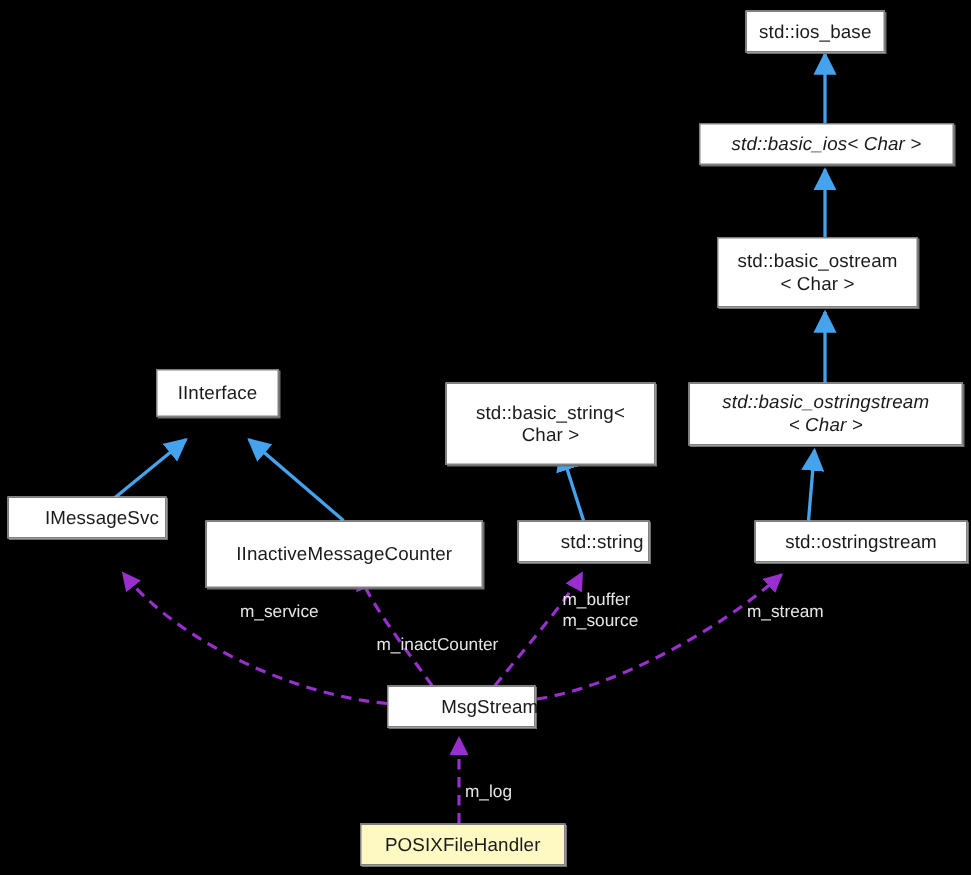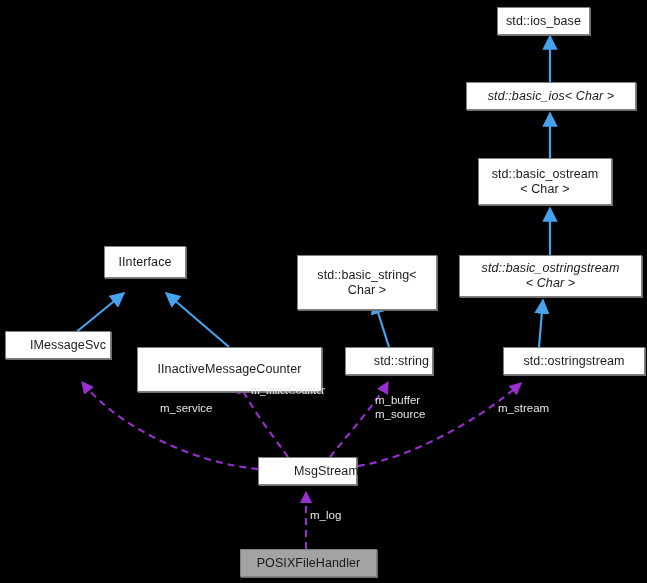--- a/index.html
+++ b/index.html
@@ -26,21 +26,21 @@
     align-items: center;
     justify-content: center;
     text-align: center;
     font-size: 12.5px;
     line-height: 15px;
     letter-spacing: 0.1px;
     white-space: pre;
     box-shadow: 1px 1px 0 0 #6f6f6f;
   }
   .uml-node.highlight {
-    background: #a3a3a3;
+    background: #fef9c3;
   }
   .edge-label {
     position: absolute;
     color: #e6e6e6;
     font-size: 11.5px;
     line-height: 13.5px;
     white-space: pre;
     font-family: "Liberation Sans", sans-serif;
   }
   #edge-layer {
@@ -108,22 +108,22 @@
   <div class="uml-node" style="left:345px; top:347px; width:88px; height:28px;padding-left:25px;">std::string</div>
 
   <div class="uml-node" style="left:468px; top:347px; width:142px; height:28px;margin-left:35px;">std::ostringstream</div>
 
   <div class="uml-node" style="left:258px; top:457px; width:99px; height:28px;padding-left:38px;">MsgStream</div>
 
   <div class="uml-node highlight" style="left:240px; top:549px; width:137px; height:28px;">POSIXFileHandler</div>
 
   <div class="edge-label" style="left:160px; top:402px;">m_service</div>
 
-  <div class="edge-label" style="left:251px; top:384px;font-family:Liberation Serif, serif;">m_inactCounter</div>
+  <div class="edge-label" style="left:251px; top:424px;">m_inactCounter</div>
 
   <div class="edge-label" style="left:375px; top:394px;">m_buffer
 m_source</div>
 
   <div class="edge-label" style="left:498px; top:402px;">m_stream</div>
 
-  <div class="edge-label" style="left:310px; top:509px;text-align:center;">m_log</div>
+  <div class="edge-label" style="left:310px; top:522px;text-align:center;">m_log</div>
 
 </div>
 
 </body></html>

